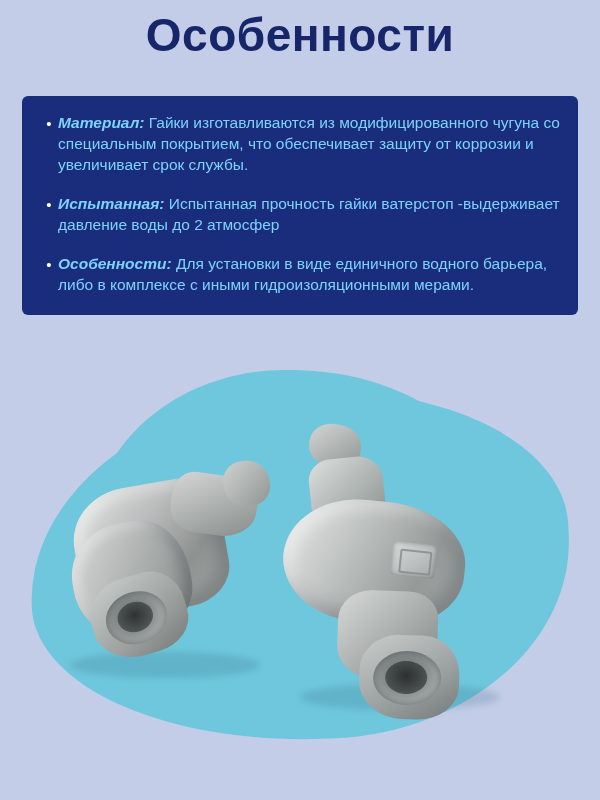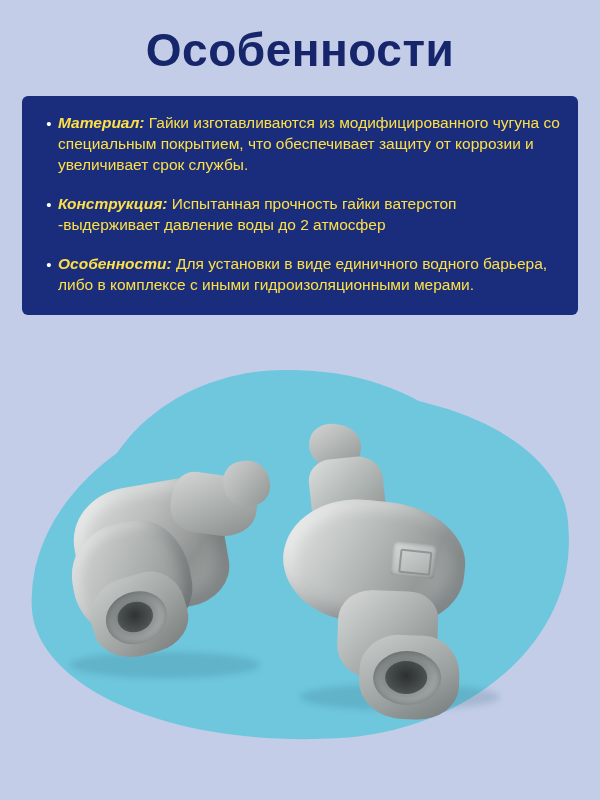--- a/index.html
+++ b/index.html
@@ -24,21 +24,21 @@
     overflow: hidden;
   }
 
   
   .title {
     text-align: center;
     color: #17266b;
     font-size: 46px;
     font-weight: 700;
     letter-spacing: 0.5px;
-    padding-top: 25px;
+    padding-top: 10px;
     line-height: 1.1;
   }
 
   
   .features-card {
     position: absolute;
     left: 22px;
     top: 96px;
     width: 556px;
     background: #1a2d7c;
@@ -61,21 +61,21 @@
     font-size: 15px;
     line-height: 21px;
     text-align: center;
     padding-top: 1px;
   }
 
   .feature-text {
     flex: 1 1 auto;
     font-size: 15.5px;
     line-height: 21px;
-    color: #fde047;
+    color: #7dd3fc;
   }
 
   .feature-text .lead {
     font-weight: 700;
     font-style: italic;
   }
 
   
   .photo-area {
     position: absolute;
@@ -324,21 +324,21 @@
     <div class="feature">
       <div class="bullet">•</div>
       <div class="feature-text">
         <span class="lead"> Материал:</span><span> Гайки изготавливаются из модифицированного чугуна со специальным покрытием, что обеспечивает защиту от коррозии и увеличивает срок службы.</span>
       </div>
     </div>
 
     <div class="feature">
       <div class="bullet">•</div>
       <div class="feature-text">
-        <span class="lead">Конструкция:</span><span> Испытанная прочность гайки ватерстоп -выдерживает давление воды до 2 атмосфер</span>
+        <span class="lead">Испытанная:</span><span> Испытанная прочность гайки ватерстоп -выдерживает давление воды до 2 атмосфер</span>
       </div>
     </div>
 
     <div class="feature">
       <div class="bullet">•</div>
       <div class="feature-text">
         <span class="lead">Особенности:</span><span> Для установки в виде единичного водного барьера, либо в комплексе с иными гидроизоляционными мерами.</span>
       </div>
     </div>
 

